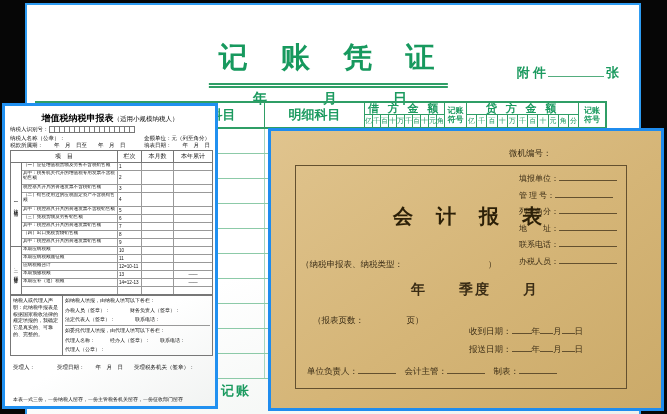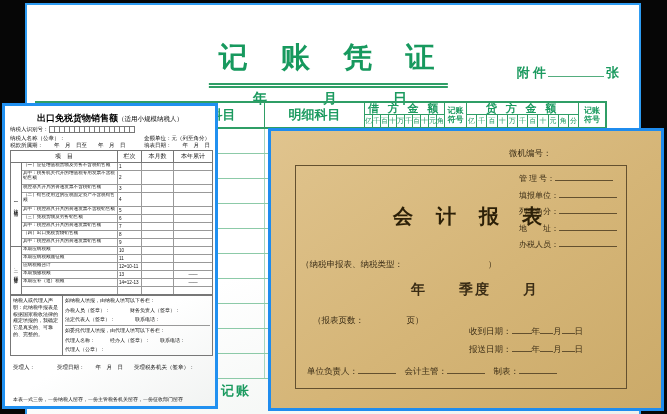--- a/index.html
+++ b/index.html
@@ -235,24 +235,25 @@
         <span class="v-cell" style="width: 112px;"></span>
       </div>
     </div>
   <div class="v-foot">记账</div>
 </div>
 
 <div id="envelope">
   <div class="e-serial">微机编号：</div>
   <div class="e-frame"></div>
   <div class="e-fields">
+      <div class="e-field"><span>填报单位：</span><span class="e-blank"></span></div>
       <div class="e-field"><span>管 理 号：</span><span class="e-blank"></span></div>
-      <div class="e-field"><span>填报单位：</span><span class="e-blank"></span></div>
       <div class="e-field"><span>列至角分：</span><span class="e-blank"></span></div>
       <div class="e-field"><span>地　　址：</span><span class="e-blank"></span></div>
+      <div class="e-field"><span>联系电话：</span><span class="e-blank"></span></div>
       <div class="e-field"><span>办税人员：</span><span class="e-blank"></span></div>
     </div>
   <div class="e-title">会 计 报 表</div>
   <div class="e-type">（纳税申报表、纳税类型：　　　　　　　　　　）</div>
   <div class="e-period">年　　季度　　月</div>
   <div class="e-pages">（报表页数：　　　　　页）</div>
   <div class="e-dates">
     <div class="e-date-line">
       <span>收到日期：</span><span class="e-b e-b1"></span><span>年</span><span class="e-b e-b2"></span><span>月</span><span class="e-b e-b2"></span><span>日</span>
     </div>
@@ -260,21 +261,21 @@
       <span>报送日期：</span><span class="e-b e-b1"></span><span>年</span><span class="e-b e-b2"></span><span>月</span><span class="e-b e-b2"></span><span>日</span>
     </div>
   </div>
   <div class="e-signers">
     <span>单位负责人：</span><span class="e-sblank"></span><span>　</span><span>会计主管：</span><span class="e-sblank"></span><span>　</span><span>制表：</span><span class="e-sblank"></span>
   </div>
 </div>
 
 <div id="vat">
   <div class="f-title">
-    <span>出口免税货物销售额</span><span class="f-paren">（适用小规模纳税人）</span>
+    <span>增值税纳税申报表</span><span class="f-paren">（适用小规模纳税人）</span>
   </div>
   <div class="f-id">
     <span>纳税人识别号：</span>
     <span class="f-idboxes">
         <span class="f-idbox"></span>
         <span class="f-idbox"></span>
         <span class="f-idbox"></span>
         <span class="f-idbox"></span>
         <span class="f-idbox"></span>
         <span class="f-idbox"></span>

